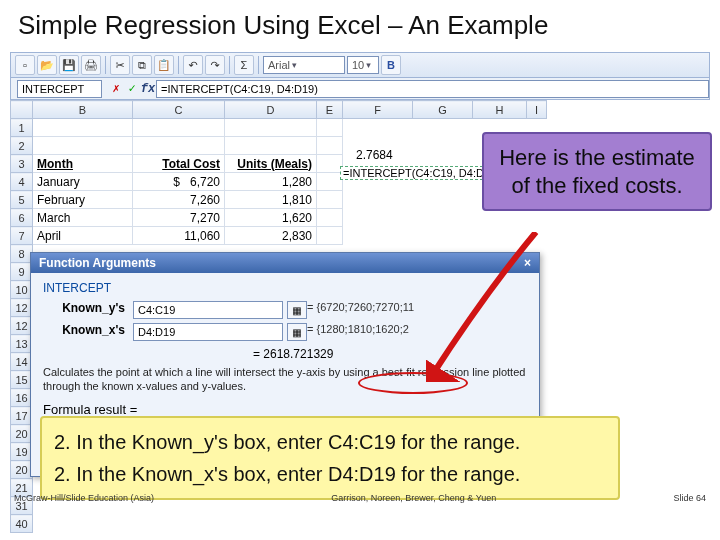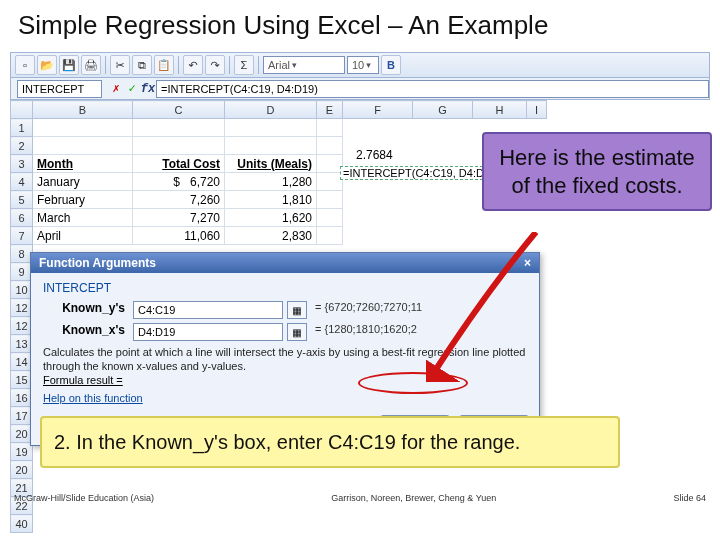--- a/index.html
+++ b/index.html
@@ -69,24 +69,24 @@
   .dlg-title {
     background:linear-gradient(#6d92d3,#3c66aa); color:#fff; font-weight:bold;
     padding:3px 8px; font-size:12px; display:flex; justify-content:space-between;
   }
   .dlg-body { padding:8px 12px 6px 12px; }
   .dlg-fn { color:#0a4aa0; font-size:12px; margin-bottom:6px; }
   .arg-row { display:flex; align-items:flex-start; margin:4px 0; }
   .arg-lbl { width:90px; text-align:right; font-weight:bold; font-size:12px; padding-right:8px; }
   .arg-in { width:150px; height:18px; border:1px solid #7a92ba; background:#fff; font-size:11px; padding:6px 4px; }
   .arg-pick { width:20px; height:18px; border:1px solid #7a92ba; background:#f3f6fb; margin-left:4px; display:flex; align-items:center; justify-content:center; font-size:10px;}
-  .arg-res { margin-left:8px; font-size:11px; color:#333; white-space:nowrap; overflow:hidden; }
+  .arg-res { font-size:11px; color:#333; white-space:nowrap; overflow:hidden; }
   .result-val { font-size:12px; margin:6px 0 2px 210px; }
   .desc { font-size:11px; color:#222; margin-top:4px; line-height:1.3; }
-  .formula-result { font-size:11px; margin-top:0;text-decoration:underline;}
+  .formula-result { font-size:13px; margin-top:8px;}
   .help-link { color:#0a4aa0; font-size:11px; text-decoration:underline; margin-top:6px; display:inline-block;}
   .dlg-buttons { text-align:right; padding:4px 10px 8px; }
   .win-btn { display:inline-block; width:70px; height:22px; border:1px solid #7a92ba; background:linear-gradient(#fff,#e2ebf7); font-size:12px; line-height:20px; text-align:center; margin-left:6px; border-radius:3px;}
   
   .callout-purple {
     position:absolute; right:8px; top:132px; width:230px;
     background:#a37ed1; color:#0d0d0d; border:2px solid #6a4ea3;
     font-size:22px; text-align:center; padding:10px 6px; border-radius:4px;
     line-height:1.25;
   }
@@ -255,21 +255,21 @@
       <tr>
             <th>19</th>
           </tr>
       <tr>
             <th>20</th>
           </tr>
       <tr>
             <th>21</th>
           </tr>
       <tr>
-            <th>22</th>
+            <th>31</th>
           </tr>
       <tr>
             <th>40</th>
           </tr>
     </tbody>
       </table>
   </div>
 
   <div style="position:absolute; left:356px; top:148px; font-size:12px;">2.7684</div>
   <div style="position:absolute; left:340px; top:166px;">
@@ -288,20 +288,21 @@
         <input class="arg-in" value="C4:C19" style="">
         <div class="arg-pick">▦</div>
         <div class="arg-res">= {6720;7260;7270;11</div>
       </div>
       <div class="arg-row">
         <div class="arg-lbl">Known_x's</div>
         <input class="arg-in" value="D4:D19" style="">
         <div class="arg-pick">▦</div>
         <div class="arg-res">= {1280;1810;1620;2</div>
       </div>
+      <div class="result-val">= 2618.721329</div>
       <div class="desc">Calculates the point at which a line will intersect the y-axis by using a best-fit regression line plotted through the known x-values and y-values.</div>
       <div class="formula-result">Formula result =</div>
       <a class="help-link">Help on this function</a>
     </div>
     <div class="dlg-buttons">
       <span class="win-btn">OK</span>
       <span class="win-btn">Cancel</span>
     </div>
   </div>
 
@@ -313,20 +314,21 @@
         <path d="M0,0 L10,5 L0,10 Z" fill="#d01414"></path>
       </marker>
     </defs>
     <path d="M110,0 Q60,60 5,145" stroke="#d01414" stroke-width="6" fill="none" marker-end="url(#ah)"></path>
   </svg>
 
   <div class="callout-purple">Here is the estimate of the fixed costs.</div>
 
   <div class="callout-yellow">
     <div>2. In the Known_y's box, enter C4:C19 for the range.</div>
+    <div>2. In the Known_x's box, enter D4:D19 for the range.</div>
   </div>
 
   <div class="footer">
     <span>McGraw-Hill/Slide Education (Asia)</span>
     <span>Garrison, Noreen, Brewer, Cheng &amp; Yuen</span>
     <span>Slide 64</span>
   </div>
 
 </div>
 

